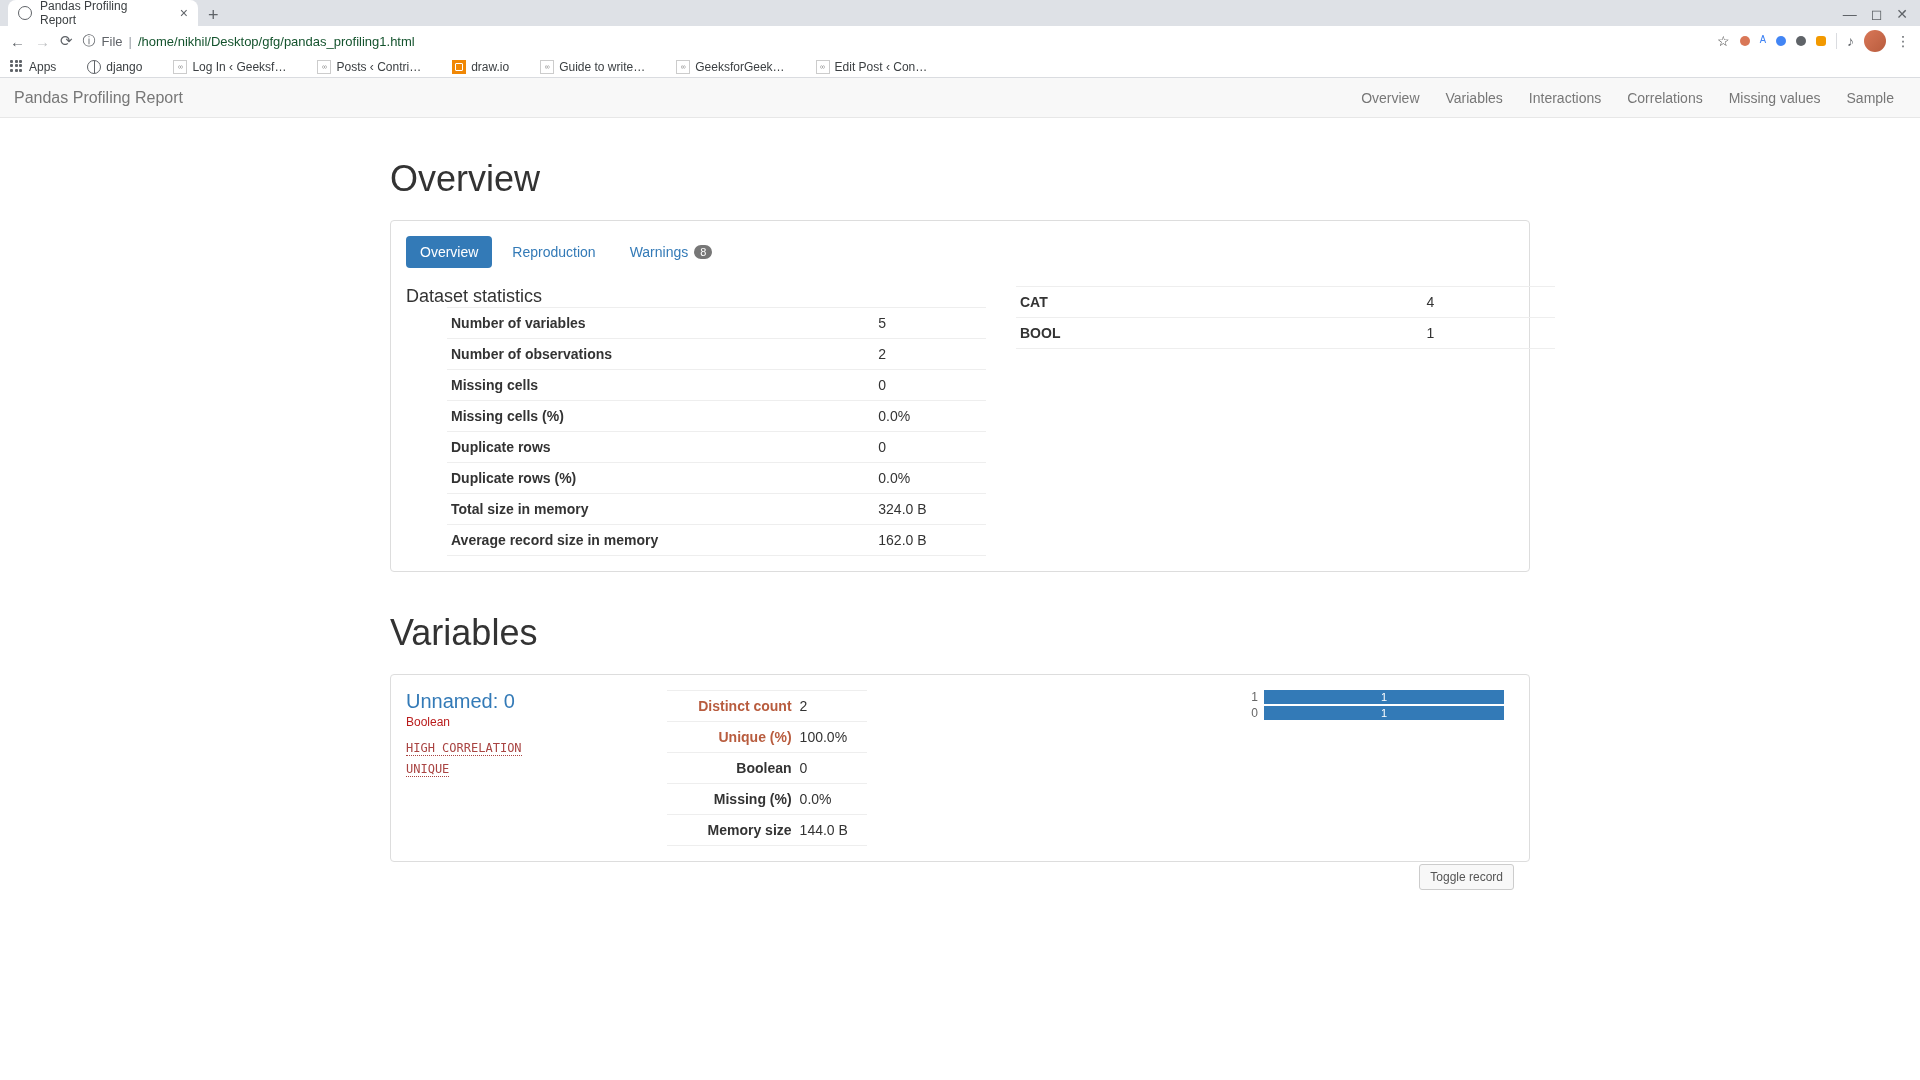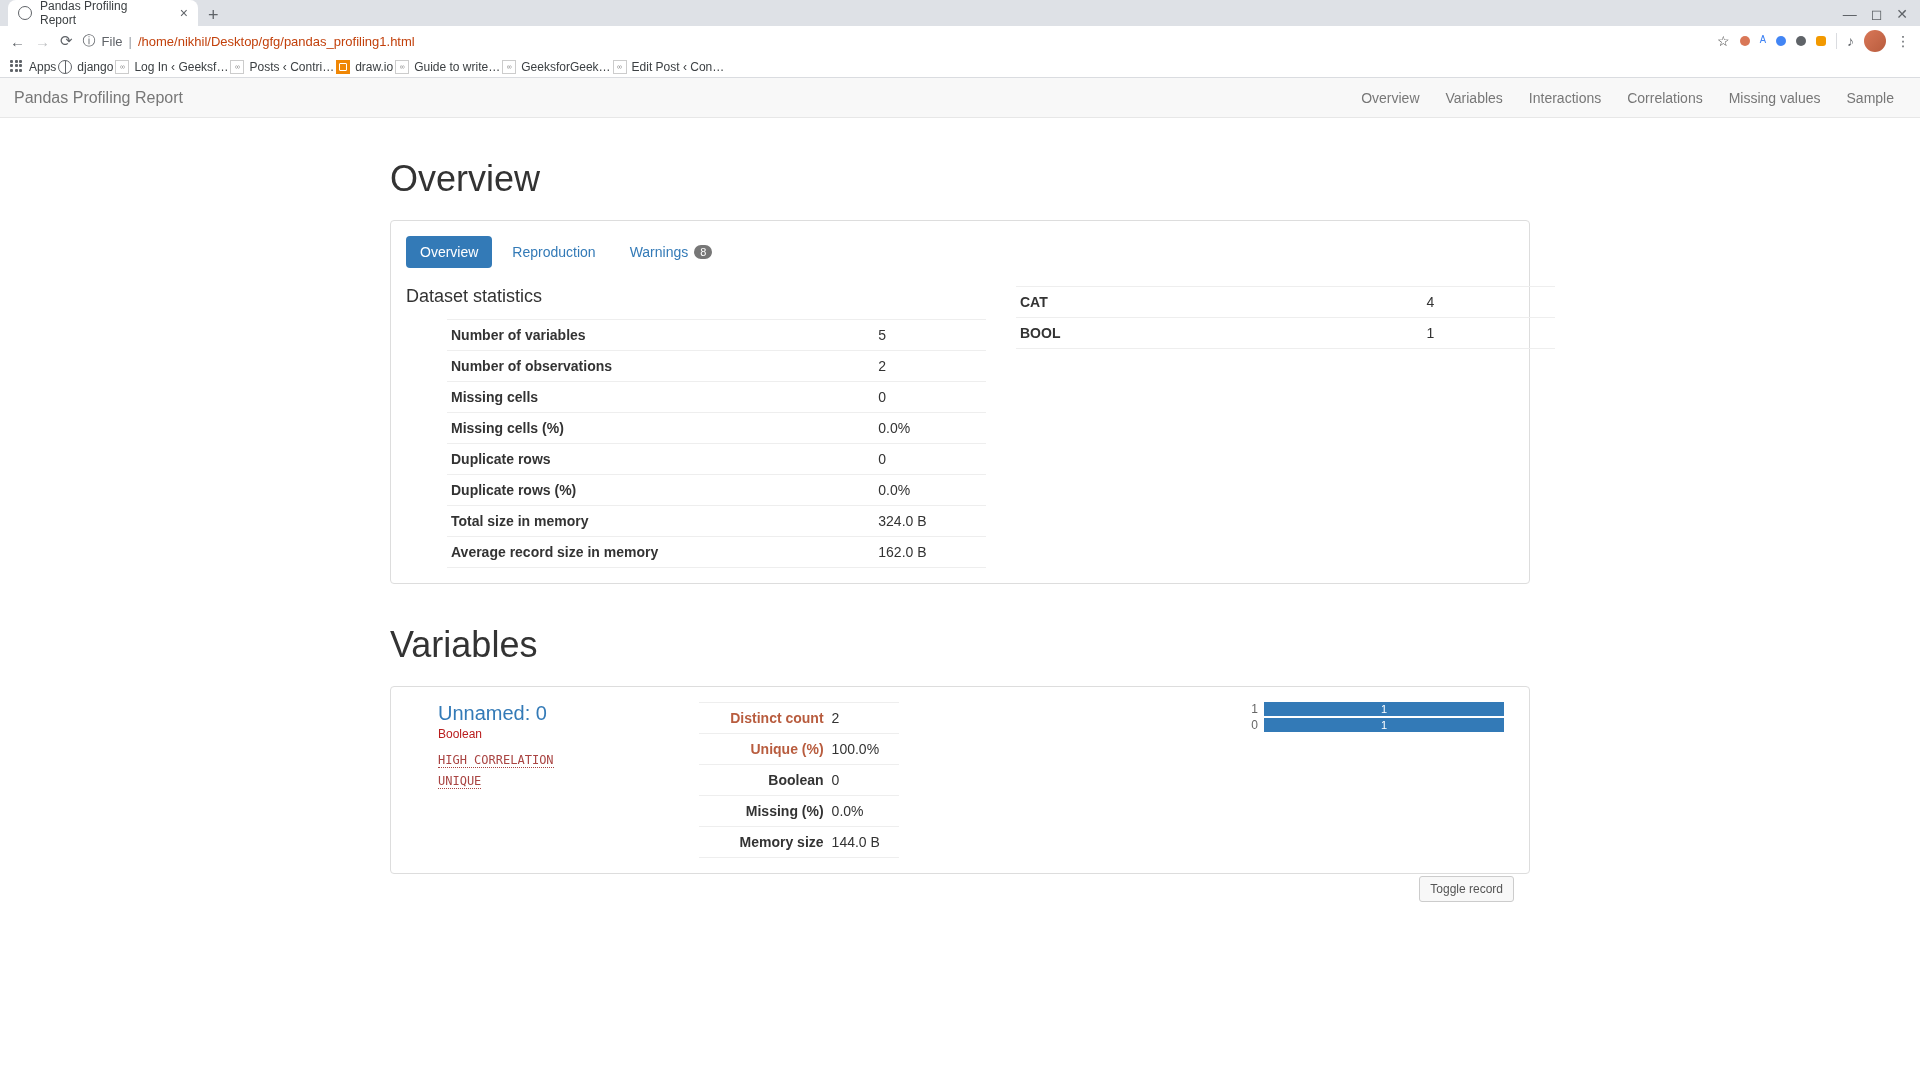--- a/index.html
+++ b/index.html
@@ -10,26 +10,26 @@
 .tab-bar { display: flex; align-items: flex-end; height: 26px; padding-left: 8px; }
 .tab { display: flex; align-items: center; background: #fff; border-radius: 8px 8px 0 0; height: 26px; padding: 0 10px; font-size: 12px; color: #3c4043; max-width: 190px; min-width: 180px; gap: 8px; }
 .tab .favicon { width: 14px; height: 14px; border: 1.5px solid #5f6368; border-radius: 50%; display: inline-block; flex-shrink: 0; }
 .tab-close { font-size: 14px; color: #5f6368; margin-left: 6px; cursor: pointer; flex-shrink: 0; }
 .new-tab { font-size: 18px; color: #5f6368; padding: 0 10px; cursor: pointer; }
 .window-controls { margin-left: auto; display: flex; gap: 14px; padding-right: 12px; font-size: 14px; color: #5f6368; align-self: flex-start; padding-top: 6px; }
 
 .addr-bar { background: #fff; height: 30px; display: flex; align-items: center; padding: 0 10px; gap: 10px; }
 .nav-icon { color: #5f6368; font-size: 15px; cursor: pointer; }
 .url-box { flex: 1; display: flex; align-items: center; gap: 6px; font-size: 13px; color: #5f6368; }
-.url-path { color: #c2410c; }
+.url-path { color: #14532d; }
 .addr-right { display: flex; align-items: center; gap: 10px; }
 .ext-dot { width: 10px; height: 10px; border-radius: 50%; display: inline-block; }
 .avatar { width: 22px; height: 22px; border-radius: 50%; background: linear-gradient(135deg, #d97757, #b85c3e); }
 
-.bookmarks-bar { background: #fff; height: 22px; display: flex; align-items: center; padding: 0 10px; gap: 2px; font-size: 12px; color: #3c4043; border-bottom: 1px solid #dadce0; }
+.bookmarks-bar { background: #fff; height: 22px; display: flex; align-items: center; padding: 0 10px; gap: 31px; font-size: 12px; color: #3c4043; border-bottom: 1px solid #dadce0; }
 .bookmark-item { display: flex; align-items: center; gap: 5px; cursor: pointer; }
 .bm-icon { width: 14px; height: 14px; display: inline-block; flex-shrink: 0; }
 .apps-icon { display: grid; grid-template-columns: repeat(3,3px); grid-template-rows: repeat(3,3px); gap: 1.5px; }
 .apps-icon span { background: #5f6368; width: 3px; height: 3px; border-radius: 1px; }
 .globe { border: 1.5px solid #5f6368; border-radius: 50%; position: relative; }
 .globe:after { content:''; position:absolute; left:50%; top:0; bottom:0; width:1px; background:#5f6368; }
 .gg-favicon { background:#fff; display:flex; align-items:center; justify-content:center; font-size:7px; color:#888; border:1px solid #ccc; }
 .drawio-icon { background:#f08705; display:flex; align-items:center; justify-content:center;}
 .drawio-icon:before { content:''; width:6px; height:6px; border:1px solid #fff; border-radius:1px; }
 
@@ -44,31 +44,31 @@
 h1.section-title { font-size: 36px; font-weight: 500; color: #333; margin: 40px 0 20px; }
 .panel { border: 1px solid #ddd; border-radius: 4px; padding: 15px; margin-bottom: 25px; }
 
 .tabs { display: flex; gap: 6px; margin-bottom: 18px; }
 .tab-btn { border: none; background: transparent; color: #337ab7; padding: 8px 14px; border-radius: 4px; font-size: 14px; cursor: pointer; display: flex; align-items: center; gap: 6px; }
 .tab-btn.active { background: #337ab7; color: #fff; }
 .badge { background: #777; color: #fff; border-radius: 9px; font-size: 11px; padding: 1px 6px; min-width: 16px; text-align: center; }
 
 .two-col { display: flex; gap: 30px; }
 .col { flex: 1; }
-.col h3 { font-size: 18px; font-weight: 500; margin-bottom: 12px; }
+.col h3 { font-size: 18px; font-weight: 500; margin-bottom: 0; }
 
 table.stats { width: 100%; border-collapse: collapse; margin-left: 41px; }
 table.stats tr { border-bottom: 1px solid #eee; }
 table.stats tr:first-child { border-top: 1px solid #eee; }
 table.stats th, table.stats td { text-align: left; padding: 7px 4px; font-size: 14px; }
 table.stats th { font-weight: 700; }
 
 
 .var-row { display: flex; gap: 20px; }
-.var-left { flex: 0 0 200px; margin-left: 32px; }
+.var-left { flex: 0 0 200px; }
 .var-name { color: #337ab7; font-size: 20px; font-weight: 500; margin-bottom: 2px; }
 .var-type { color: #b91c1c; font-size: 12px; margin-bottom: 10px; }
 .var-tag { font-family: monospace; font-size: 12px; color: #a94442; border-bottom: 1px dotted #a94442; display: inline-block; margin-bottom: 4px; }
 .var-center { flex: 0 0 200px; }
 .var-center table.stats th { color: #b85c3e; font-weight: 700; text-align: right; }
 .var-center table.stats .neutral th { color: #333; }
 .var-right { flex: 1; display: flex; flex-direction: column; align-items: flex-end; padding-right: 10px; }
 .hbar-chart { width: 260px; }
 .hbar-row { display: flex; align-items: center; font-size: 12px; color: #666; margin-bottom: 2px; }
 .hbar-label { width: 20px; text-align: right; padding-right: 6px; }

